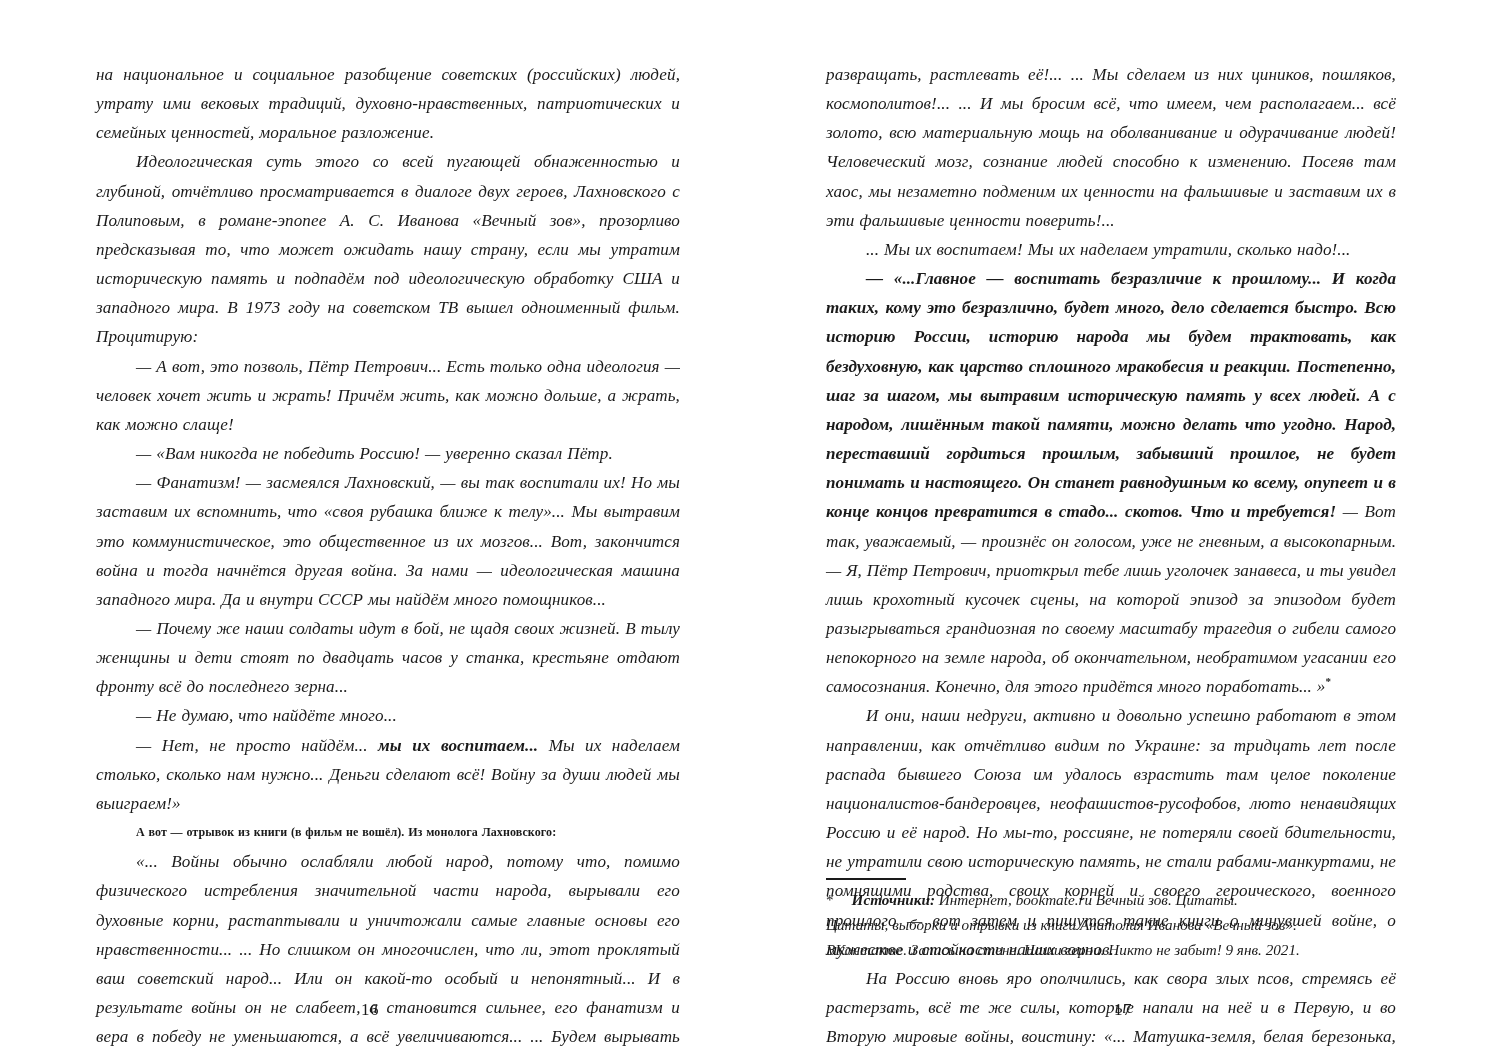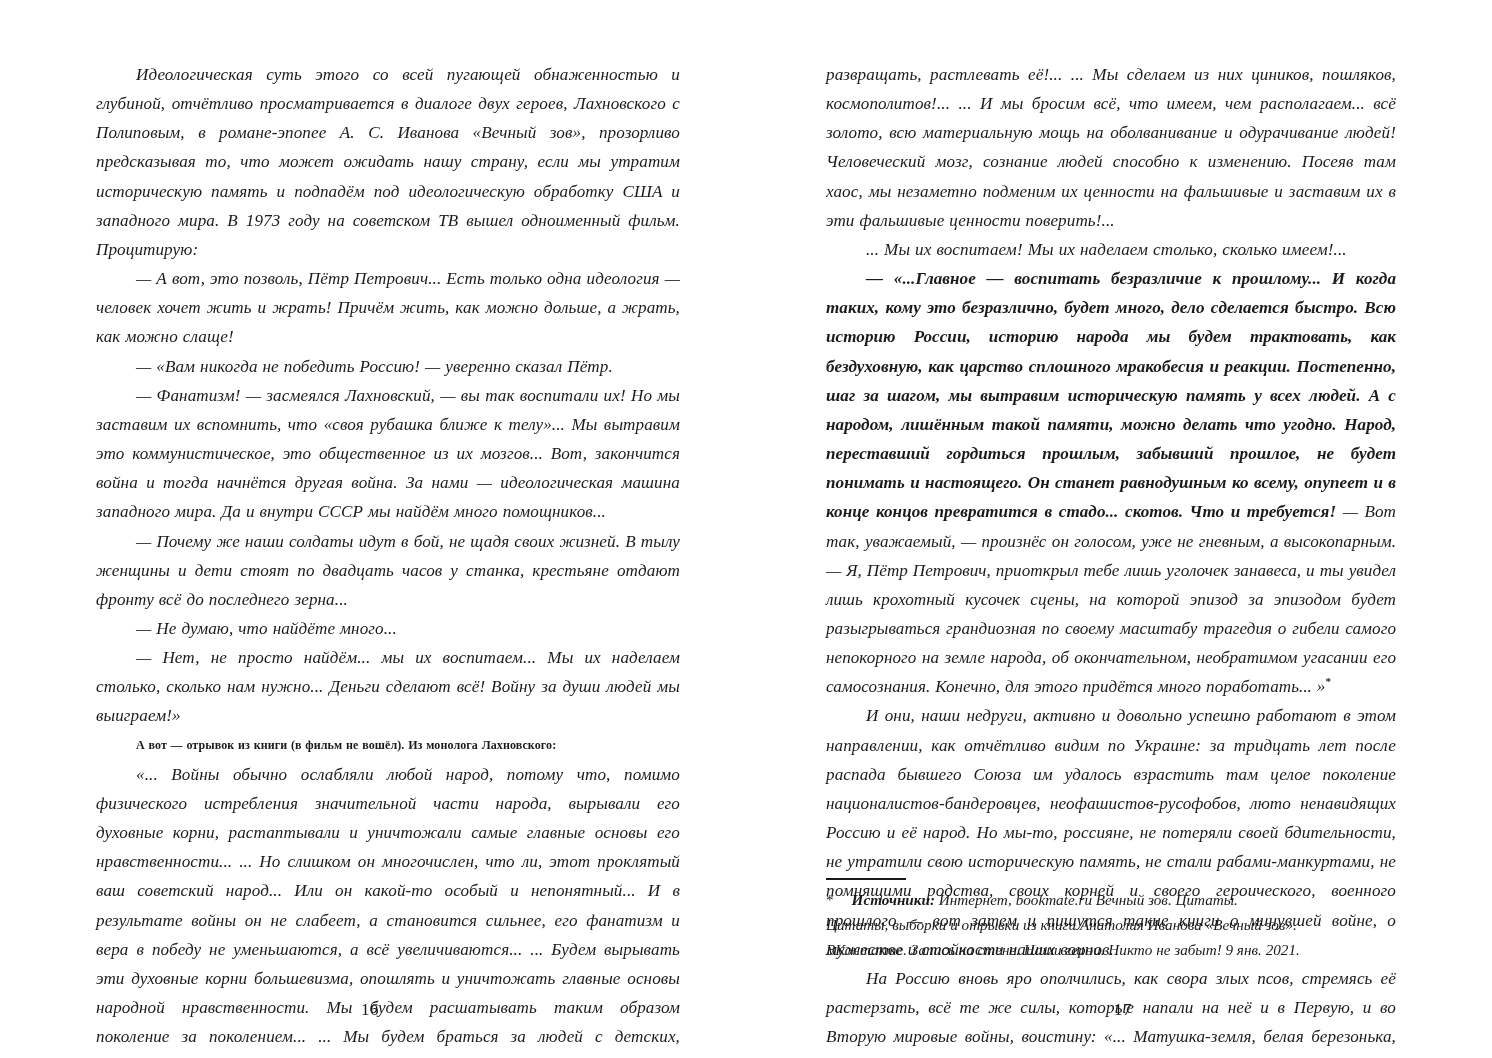--- a/index.html
+++ b/index.html
@@ -46,21 +46,21 @@
   p.noindent { text-indent: 0; }
   p.dash     { text-indent: 40px; }
   p.heading {
     font-style: normal;
     font-weight: bold;
     text-indent: 40px;
     font-size: 12px;
     line-height: 29.15px;
   }
   .bold-italic {
-    font-weight: normal;
+    font-weight: bold;
     font-style: italic;
   }
   p.bold-para {
     font-weight: bold;
     font-style: italic;
     text-indent: 40px;
     letter-spacing: 0.05px;
   }
   sup.fnmark {
     font-size: 11px;
@@ -110,20 +110,21 @@
   .page-right .folio { padding-right: 16px; box-sizing: border-box; }
 </style>
 </head>
 <body>
 
 <div class="spread">
 
   <div class="page page-left">
     <div class="textblock">
 
+      <p class="noindent">на национальное и социальное разобщение советских (российских) людей, утрату ими вековых традиций, духовно-нравственных, патриотических и семейных ценностей, моральное разложение.</p>
 
       <p class="indent">Идеологическая суть этого со всей пугающей обнаженностью и глубиной, отчётливо просматривается в диалоге двух героев, Лахновского с Полиповым, в романе-эпопее А. С. Иванова «Вечный зов», прозорливо предсказывая то, что может ожидать нашу страну, если мы утратим историческую память и подпадём под идеологическую обработку США и западного мира. В 1973 году на советском ТВ вышел одноименный фильм. Процитирую:</p>
 
       <p class="dash">— А вот, это позволь, Пётр Петрович... Есть только одна идеология — человек хочет жить и жрать! Причём жить, как можно дольше, а жрать, как можно слаще!</p>
 
       <p class="dash">— «Вам никогда не победить Россию! — уверенно сказал Пётр.</p>
 
       <p class="dash">— Фанатизм! — засмеялся Лахновский, — вы так воспитали их! Но мы заставим их вспомнить, что «своя рубашка ближе к телу»... Мы вытравим это коммунистическое, это общественное из их мозгов... Вот, закончится война и тогда начнётся другая война. За нами — идеологическая машина западного мира. Да и внутри СССР мы найдём много помощников...</p>
 
       <p class="dash">— Почему же наши солдаты идут в бой, не щадя своих жизней. В тылу женщины и дети стоят по двадцать часов у станка, крестьяне отдают фронту всё до последнего зерна...</p>
@@ -138,21 +139,21 @@
 
     </div>
     <div class="folio">16</div>
   </div>
 
   <div class="page page-right">
     <div class="textblock">
 
       <p class="noindent">развращать, растлевать её!... ... Мы сделаем из них циников, пошляков, космополитов!... ... И мы бросим всё, что имеем, чем располагаем... всё золото, всю материальную мощь на оболванивание и одурачивание людей! Человеческий мозг, сознание людей способно к изменению. Посеяв там хаос, мы незаметно подменим их ценности на фальшивые и заставим их в эти фальшивые ценности поверить!...</p>
 
-      <p class="indent">... Мы их воспитаем! Мы их наделаем столько, сколько имеем!...</p>
+      <p class="indent">... Мы их воспитаем! Мы их наделаем утратили, сколько надо!...</p>
 
       <p class="bold-para"><span>— «...Главное — воспитать безразличие к прошлому... И когда таких, кому это безразлично, будет много, дело сделается быстро. Всю историю России, историю народа мы будем трактовать, как бездуховную, как царство сплошного мракобесия и реакции. Постепенно, шаг за шагом, мы вытравим историческую память у всех людей. А с народом, лишённым такой памяти, можно делать что угодно. Народ, переставший гордиться прошлым, забывший прошлое, не будет понимать и настоящего. Он станет равнодушным ко всему, опупеет и в конце концов превратится в стадо... скотов. Что и требуется!</span><span class="bold-roman-off" style="font-weight:normal;"> — Вот так, уважаемый, — произнёс он голосом, уже не гневным, а высокопарным. — Я, Пётр Петрович, приоткрыл тебе лишь уголочек занавеса, и ты увидел лишь крохотный кусочек сцены, на которой эпизод за эпизодом будет разыгрываться грандиозная по своему масштабу трагедия о гибели самого непокорного на земле народа, об окончательном, необратимом угасании его самосознания. Конечно, для этого придётся много поработать... »</span><sup class="fnmark">*</sup></p>
 
       <p class="indent">И они, наши недруги, активно и довольно успешно работают в этом направлении, как отчётливо видим по Украине: за тридцать лет после распада бывшего Союза им удалось взрастить там целое поколение националистов-бандеровцев, неофашистов-русофобов, люто ненавидящих Россию и её народ. Но мы-то, россияне, не потеряли своей бдительности, не утратили свою историческую память, не стали рабами-манкуртами, не помнящими родства, своих корней и своего героического, военного прошлого — вот затем и пишутся такие книги о минувшей войне, о мужестве и стойкости наших воинов.</p>
 
       <p class="indent">На Россию вновь яро ополчились, как свора злых псов, стремясь её растерзать, всё те же силы, которые напали на неё и в Первую, и во Вторую мировые войны, воистину: «... Матушка-земля, белая березонька, для меня — святая Русь, для других — занозонька», — как поётся в песне.</p>
 
     </div>
 
     <div class="footnote-wrap">

